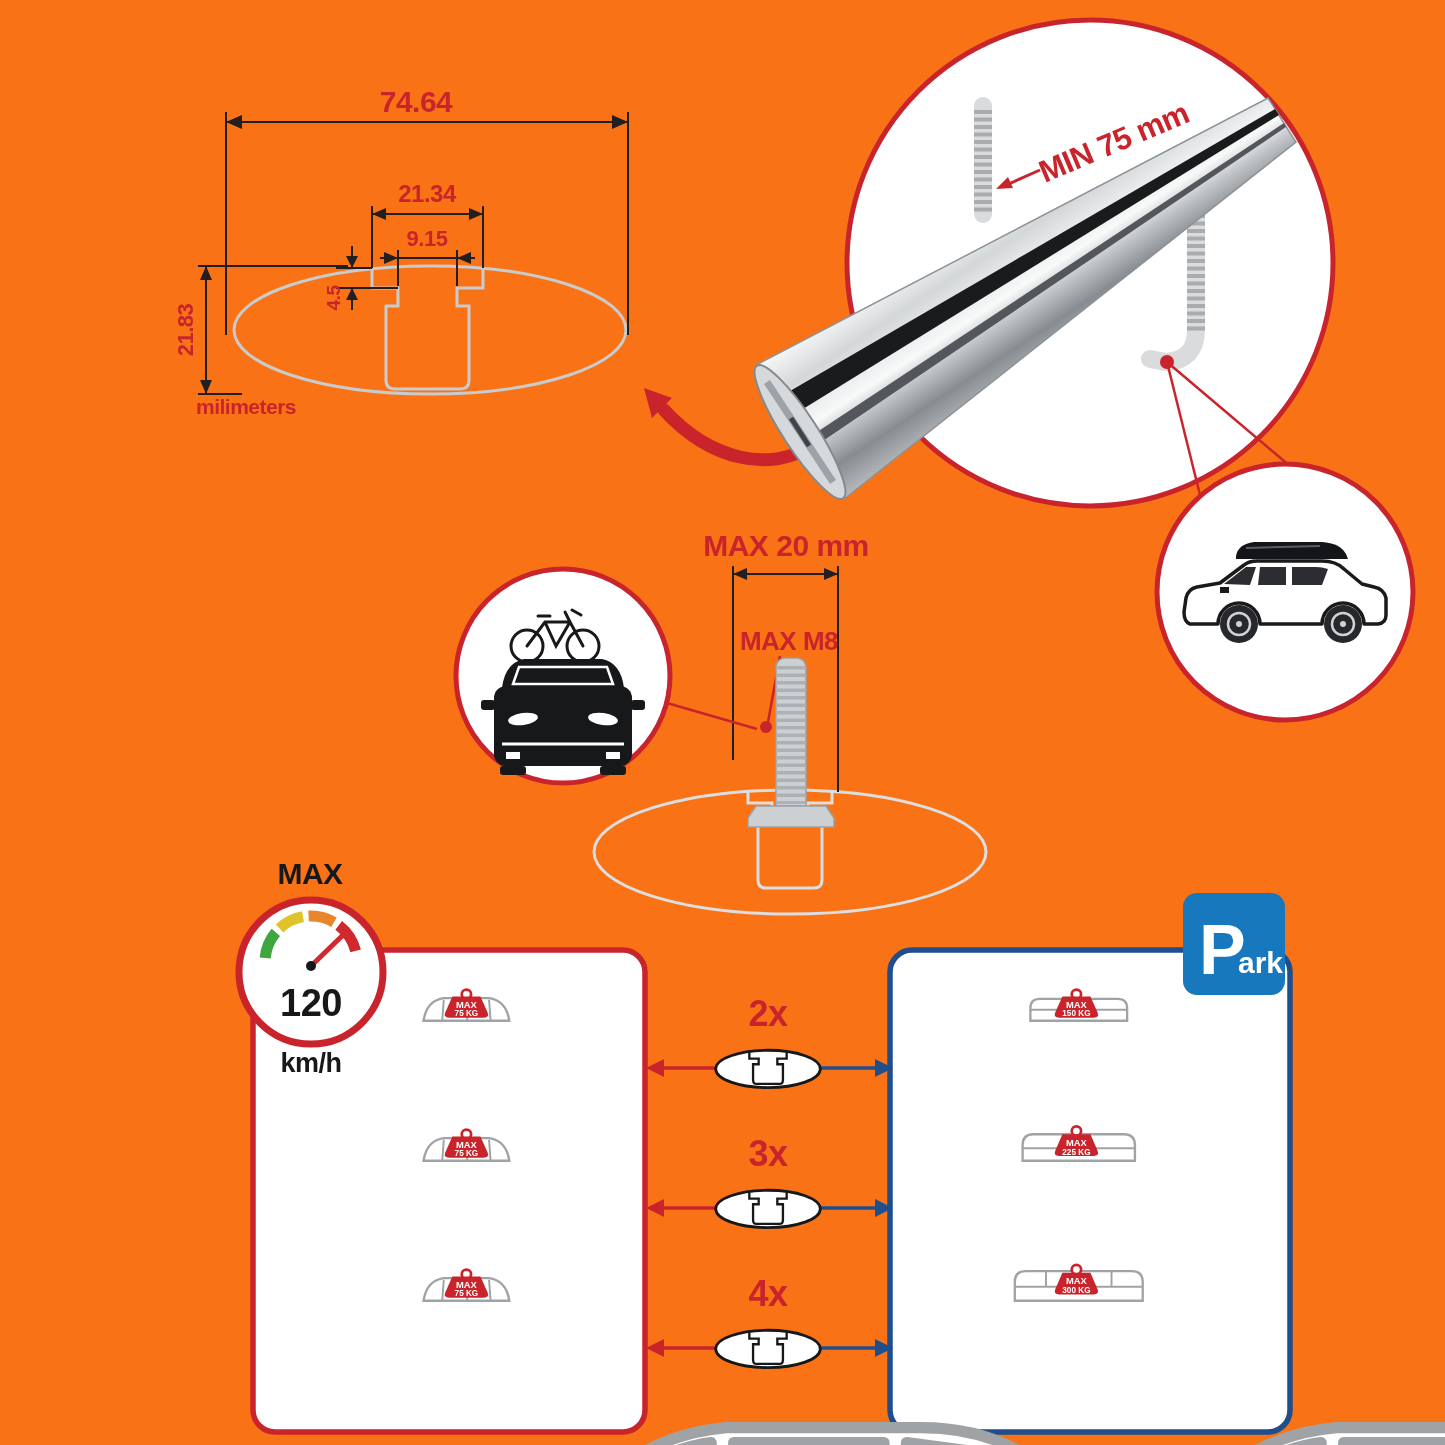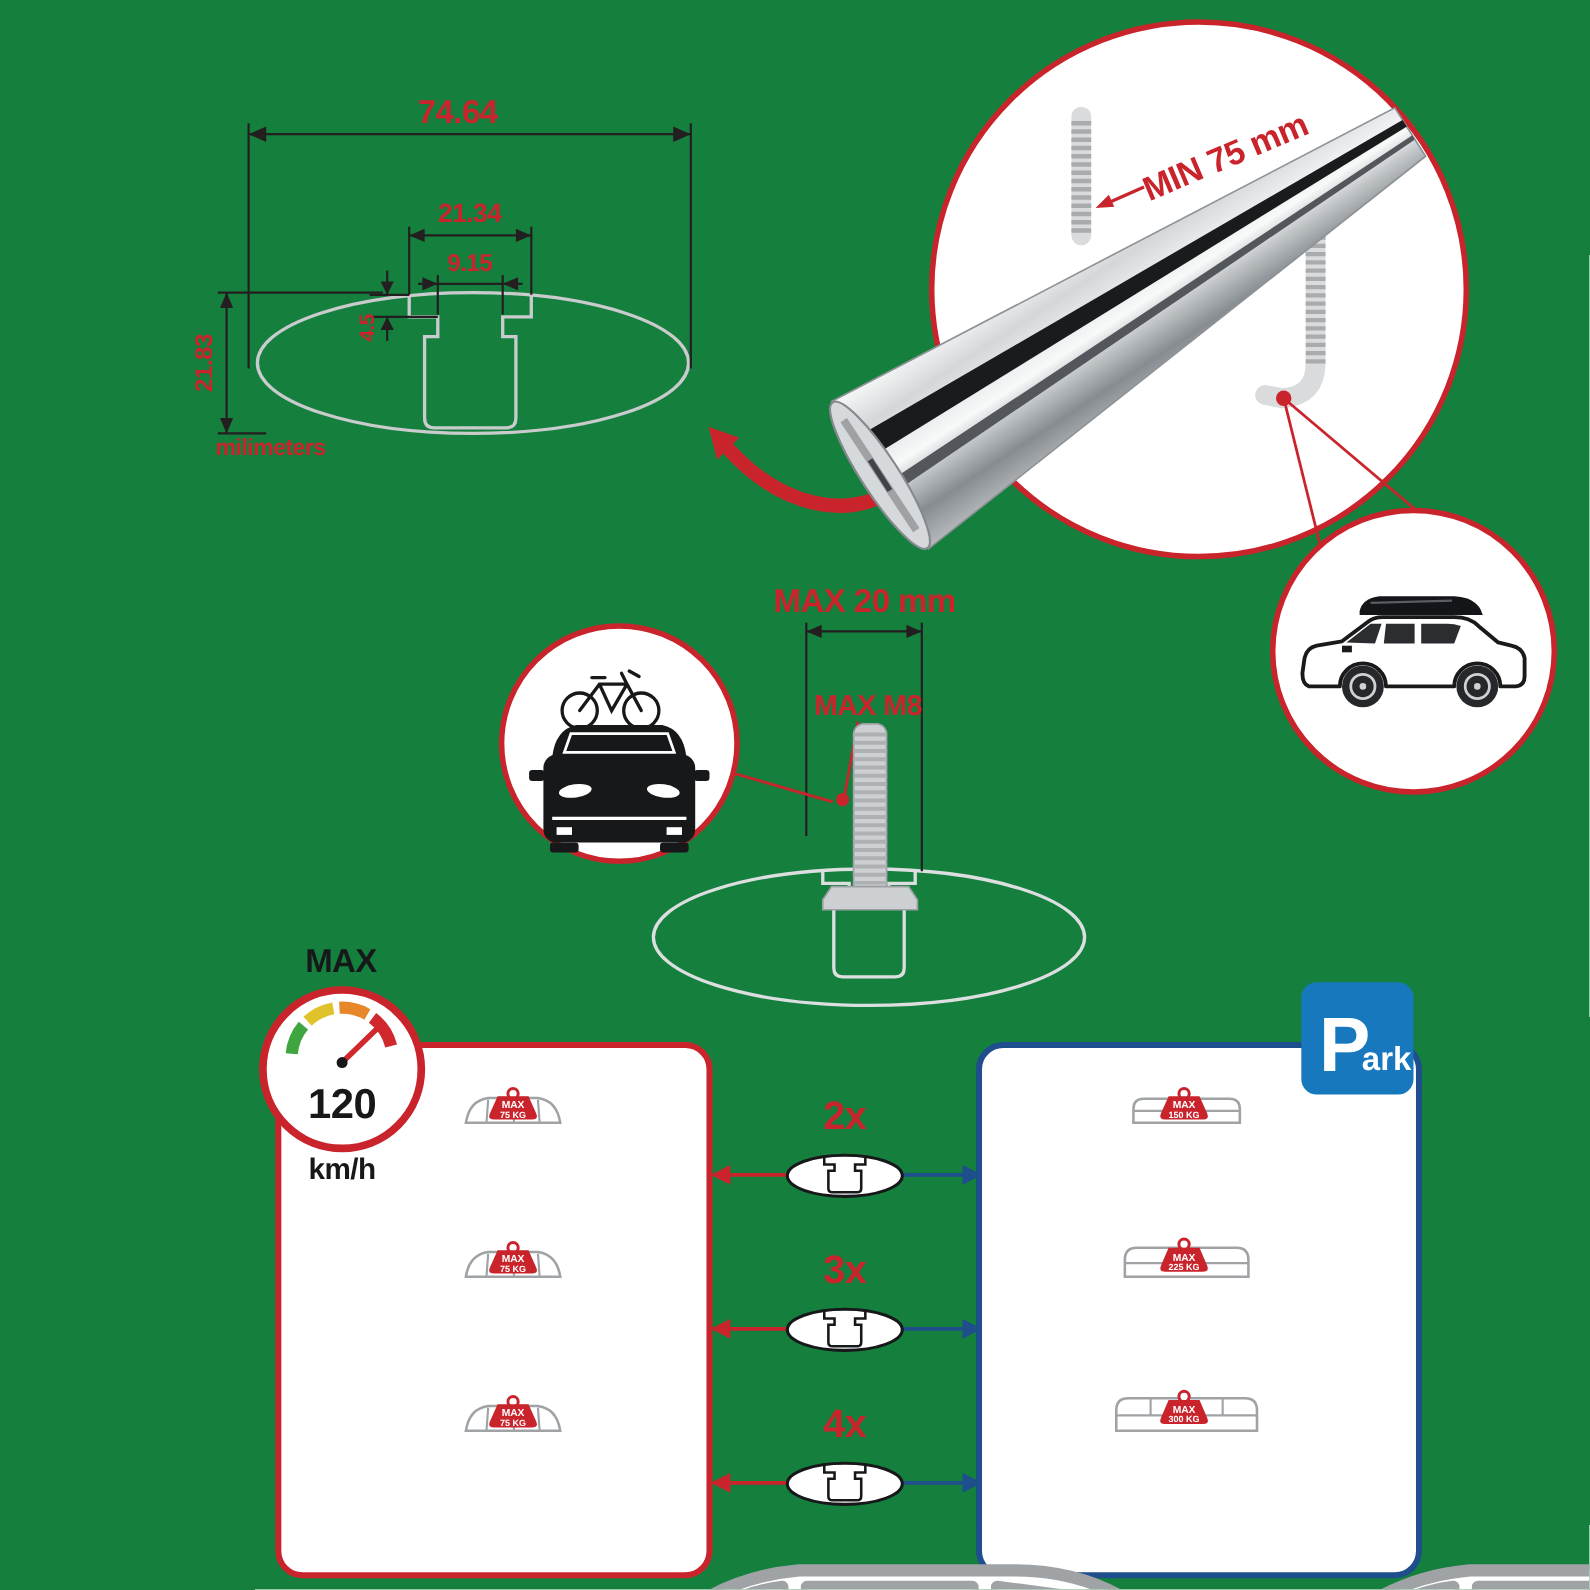--- a/index.html
+++ b/index.html
@@ -1,16 +1,16 @@
 <!DOCTYPE html>
 <html><head>
 <meta charset="utf-8">
 <style>
   html,body{margin:0;padding:0;background:#ffffff;}
-  #stage{position:relative;width:1445px;height:1445px;background:#15803d;overflow:hidden;
+  #stage{position:relative;width:1445px;height:1445px;background:#f97316;overflow:hidden;
          font-family:"Liberation Sans",sans-serif;}
   svg{position:absolute;left:0;top:0;}
   text{font-family:"Liberation Sans",sans-serif;}
   .dim-red{fill:#c9242b;font-weight:bold;letter-spacing:-0.5px;}
   .dim-dark{fill:#17181a;font-weight:bold;letter-spacing:-0.5px;}
   .wht{fill:#ffffff;font-weight:bold;}
   .dimline{stroke:#231f20;stroke-width:2;fill:none;}
   .dimhead{fill:#231f20;stroke:none;}
   .grayline{stroke:#c9cbcd;stroke-width:3;fill:none;}
 </style>

